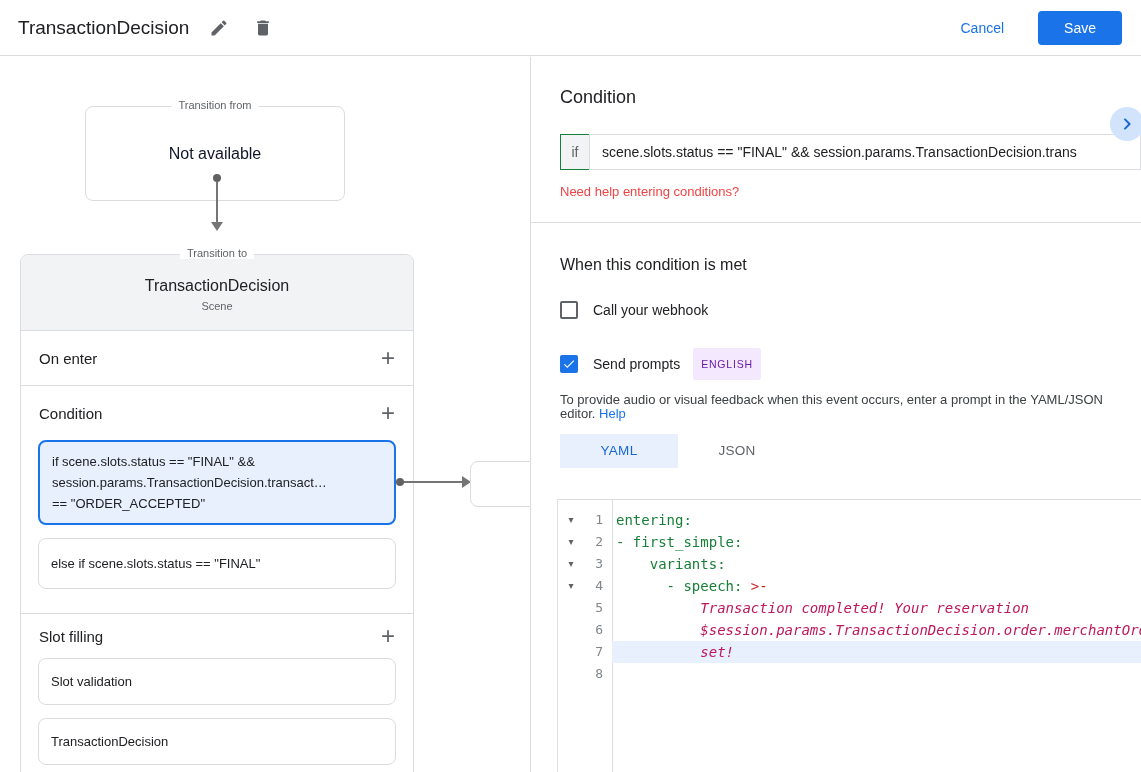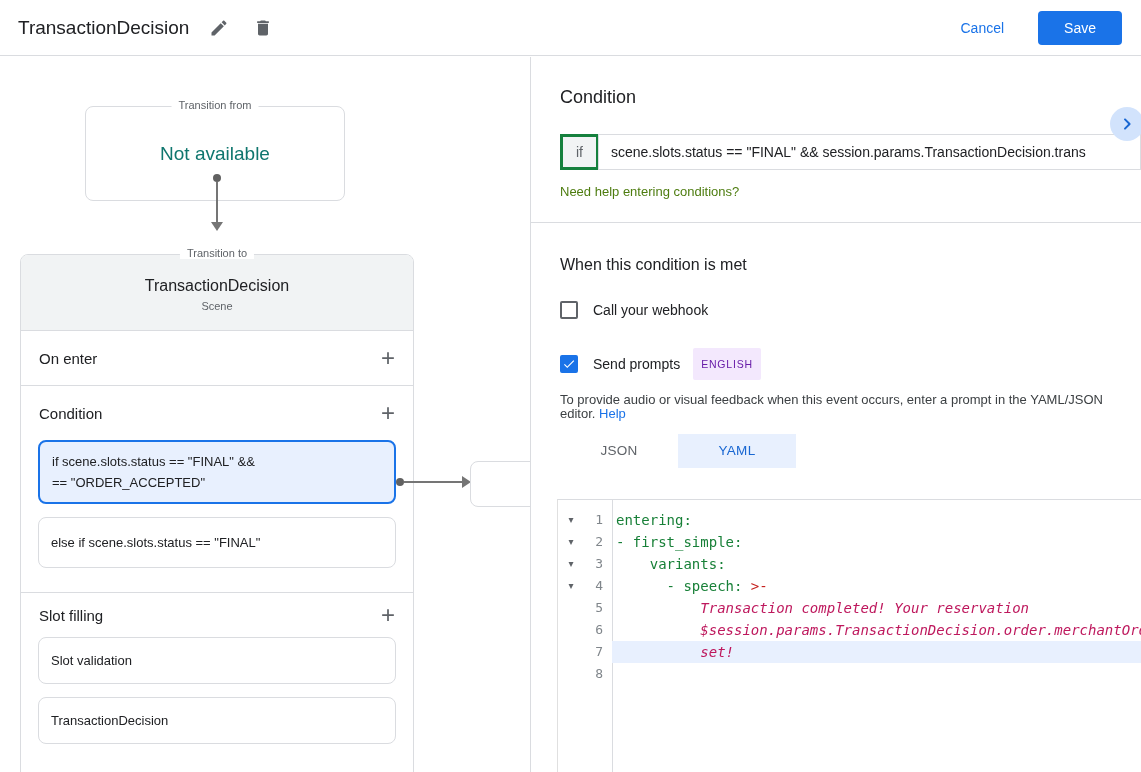--- a/index.html
+++ b/index.html
@@ -29,21 +29,21 @@
   .canvas { position: absolute; left: 0; top: 57px; width: 530px; bottom: 0; overflow: hidden; background: #fff; }
   .box-label {
     position: absolute; top: -8px; left: 50%; transform: translateX(-50%);
     background: #fff; padding: 0 7px; font-size: 11px; color: #5f6368; white-space: nowrap;
   }
   .from-box {
     position: absolute; left: 85px; top: 21px; width: 260px; height: 95px;
     border: 1px solid #dadce0; border-radius: 8px; background: #fff;
     display: flex; align-items: center; justify-content: center; margin-top: 28px;
   }
-  .from-content { font-size: 19px; color: #0f766e; }
+  .from-content { font-size: 16px; color: #0f172a; }
 
   .v-dot { position: absolute; left: 213px; top: 117px; width: 8px; height: 8px; border-radius: 50%; background: #616161; }
   .v-line { position: absolute; left: 216px; top: 125px; width: 2px; height: 41px; background: #757575; }
   .v-arrow { position: absolute; left: 211px; top: 165px; width: 0; height: 0;
     border-left: 6px solid transparent; border-right: 6px solid transparent; border-top: 9px solid #757575; }
 
   .scene-card {
     position: absolute; left: 20px; top: 197px; width: 394px; height: 660px;
     border: 1px solid #dadce0; border-radius: 8px; background: #fff;
   }
@@ -85,28 +85,28 @@
   .panel-title { font-size: 18px; font-weight: 400; color: #202124; margin-top: 29px; line-height: 22px; }
   .expand-btn {
     position: absolute; top: 21px; right: -3px; width: 34px; height: 34px; border-radius: 50%;
     background: #d2e3fc; border: none; cursor: pointer;
     display: flex; align-items: center; justify-content: center; line-height: 0;
   }
   .expand-btn svg { fill: #1967d2; }
 
   .if-row { display: flex; margin-top: 26px; height: 36px; }
   .if-label {
-    width: 39px; border: 3px solid #15803d; background: #f1f3f4; color: #5f6368;
+    width: 30px; border: 1px solid #15803d; background: #f1f3f4; color: #5f6368;
     font-size: 14px; display: flex; align-items: center; justify-content: center; flex: none;
   }
   .cond-input {
     flex: 1; border: 1px solid #dadce0; margin-left: -1px; padding: 0 12px;
     font-size: 14px; color: #202124; font-family: inherit; outline: none; border-radius: 0;
   }
-  .help-link { display: inline-block; margin-top: 14px; font-size: 13px; color: #4d7c0f; text-decoration: none; cursor: pointer; }
+  .help-link { display: inline-block; margin-top: 14px; font-size: 13px; color: #ef4444; text-decoration: none; cursor: pointer; }
   .panel-divider { border: none; border-top: 1px solid #dadce0; margin: 22px 0 0 -29px; }
 
   .when-title { font-size: 16px; font-weight: 500; color: #202124; margin-top: 32px; line-height: 20px; }
   .check-row { display: flex; align-items: center; margin-top: 26px; }
   .check-row.second { margin-top: 29px; }
   .checkbox {
     width: 18px; height: 18px; border: 2px solid #5f6368; border-radius: 2px; background: #fff;
     flex: none; cursor: pointer; display: flex; align-items: center; justify-content: center; line-height: 0;
   }
   .checkbox.checked { background: #1a73e8; border-color: #1a73e8; }
@@ -188,20 +188,21 @@
       <span class="plus">+</span>
     </div>
 
     <div class="section-condition">
       <div class="card-row row-header">
         <span>Condition</span>
         <span class="plus">+</span>
       </div>
       <div class="cond-box selected">
         <div>if scene.slots.status == "FINAL" &amp;&amp;</div>
+        <div>session.params.TransactionDecision.transact…</div>
         <div>== "ORDER_ACCEPTED"</div>
       </div>
       <div class="cond-box">
         <div>else if scene.slots.status == "FINAL"</div>
       </div>
     </div>
 
     <div>
       <div class="card-row row-slot">
         <span>Slot filling</span>
@@ -251,22 +252,22 @@
             <path d="M9 16.17L4.83 12l-1.42 1.41L9 19 21 7l-1.41-1.41z"></path>
           </svg>
       </span>
       <span class="check-label">Send prompts</span>
       <span class="lang-badge">ENGLISH</span>
     </div>
 
     <p class="desc"><span>To provide audio or visual feedback when this event occurs, enter a prompt in the YAML/JSON editor.</span> <a>Help</a></p>
 
     <div class="tabs">
+      <div class="tab active">YAML</div>
       <div class="tab">JSON</div>
-      <div class="tab active">YAML</div>
     </div>
 
     <div class="editor">
       <div>
           <div class="ed-row">
             <span class="ed-fold">▾</span>
             <span class="ed-num">1</span>
             <span class="ed-code"><span class="tok-key">entering:</span></span>
           </div>
           <div class="ed-row">

